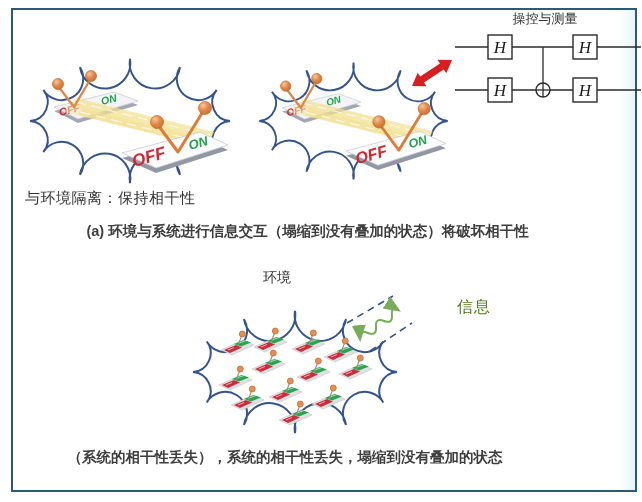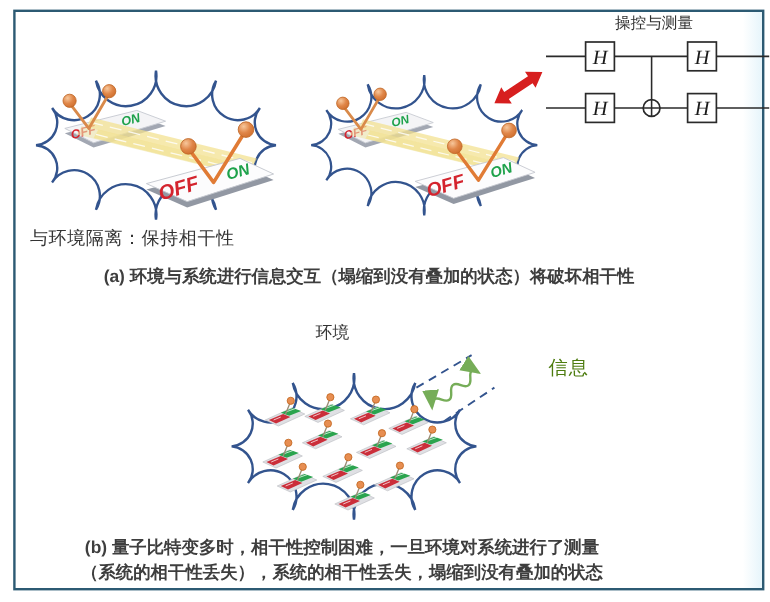--- a/index.html
+++ b/index.html
@@ -193,16 +193,15 @@
       <line x1="195" y1="58" x2="237" y2="30" stroke="#33548e" stroke-width="1.6" stroke-dasharray="7,5"></line>
       <g transform="translate(185,46) rotate(-37)">
         <path d="M0,0 Q5,-8 10,0 T20,0 T30,0 T40,0 T48,0" fill="none" stroke="#76ad58" stroke-width="2" marker-start="url(#greenArrow)" marker-end="url(#greenArrow)"></path>
       </g>
     </g>
   </svg>
 
   <div class="abs serif info-label">信息</div>
 
   <div class="abs body-caption" style="left:0px;top:447px;width:570px;">
-    <div>(b) 量子比特变多时，相干性控制困难，一旦环境对系统进行了测量</div>
     <div>（系统的相干性丢失），系统的相干性丢失，塌缩到没有叠加的状态</div>
   </div>
 </div>
 
 </body></html>

